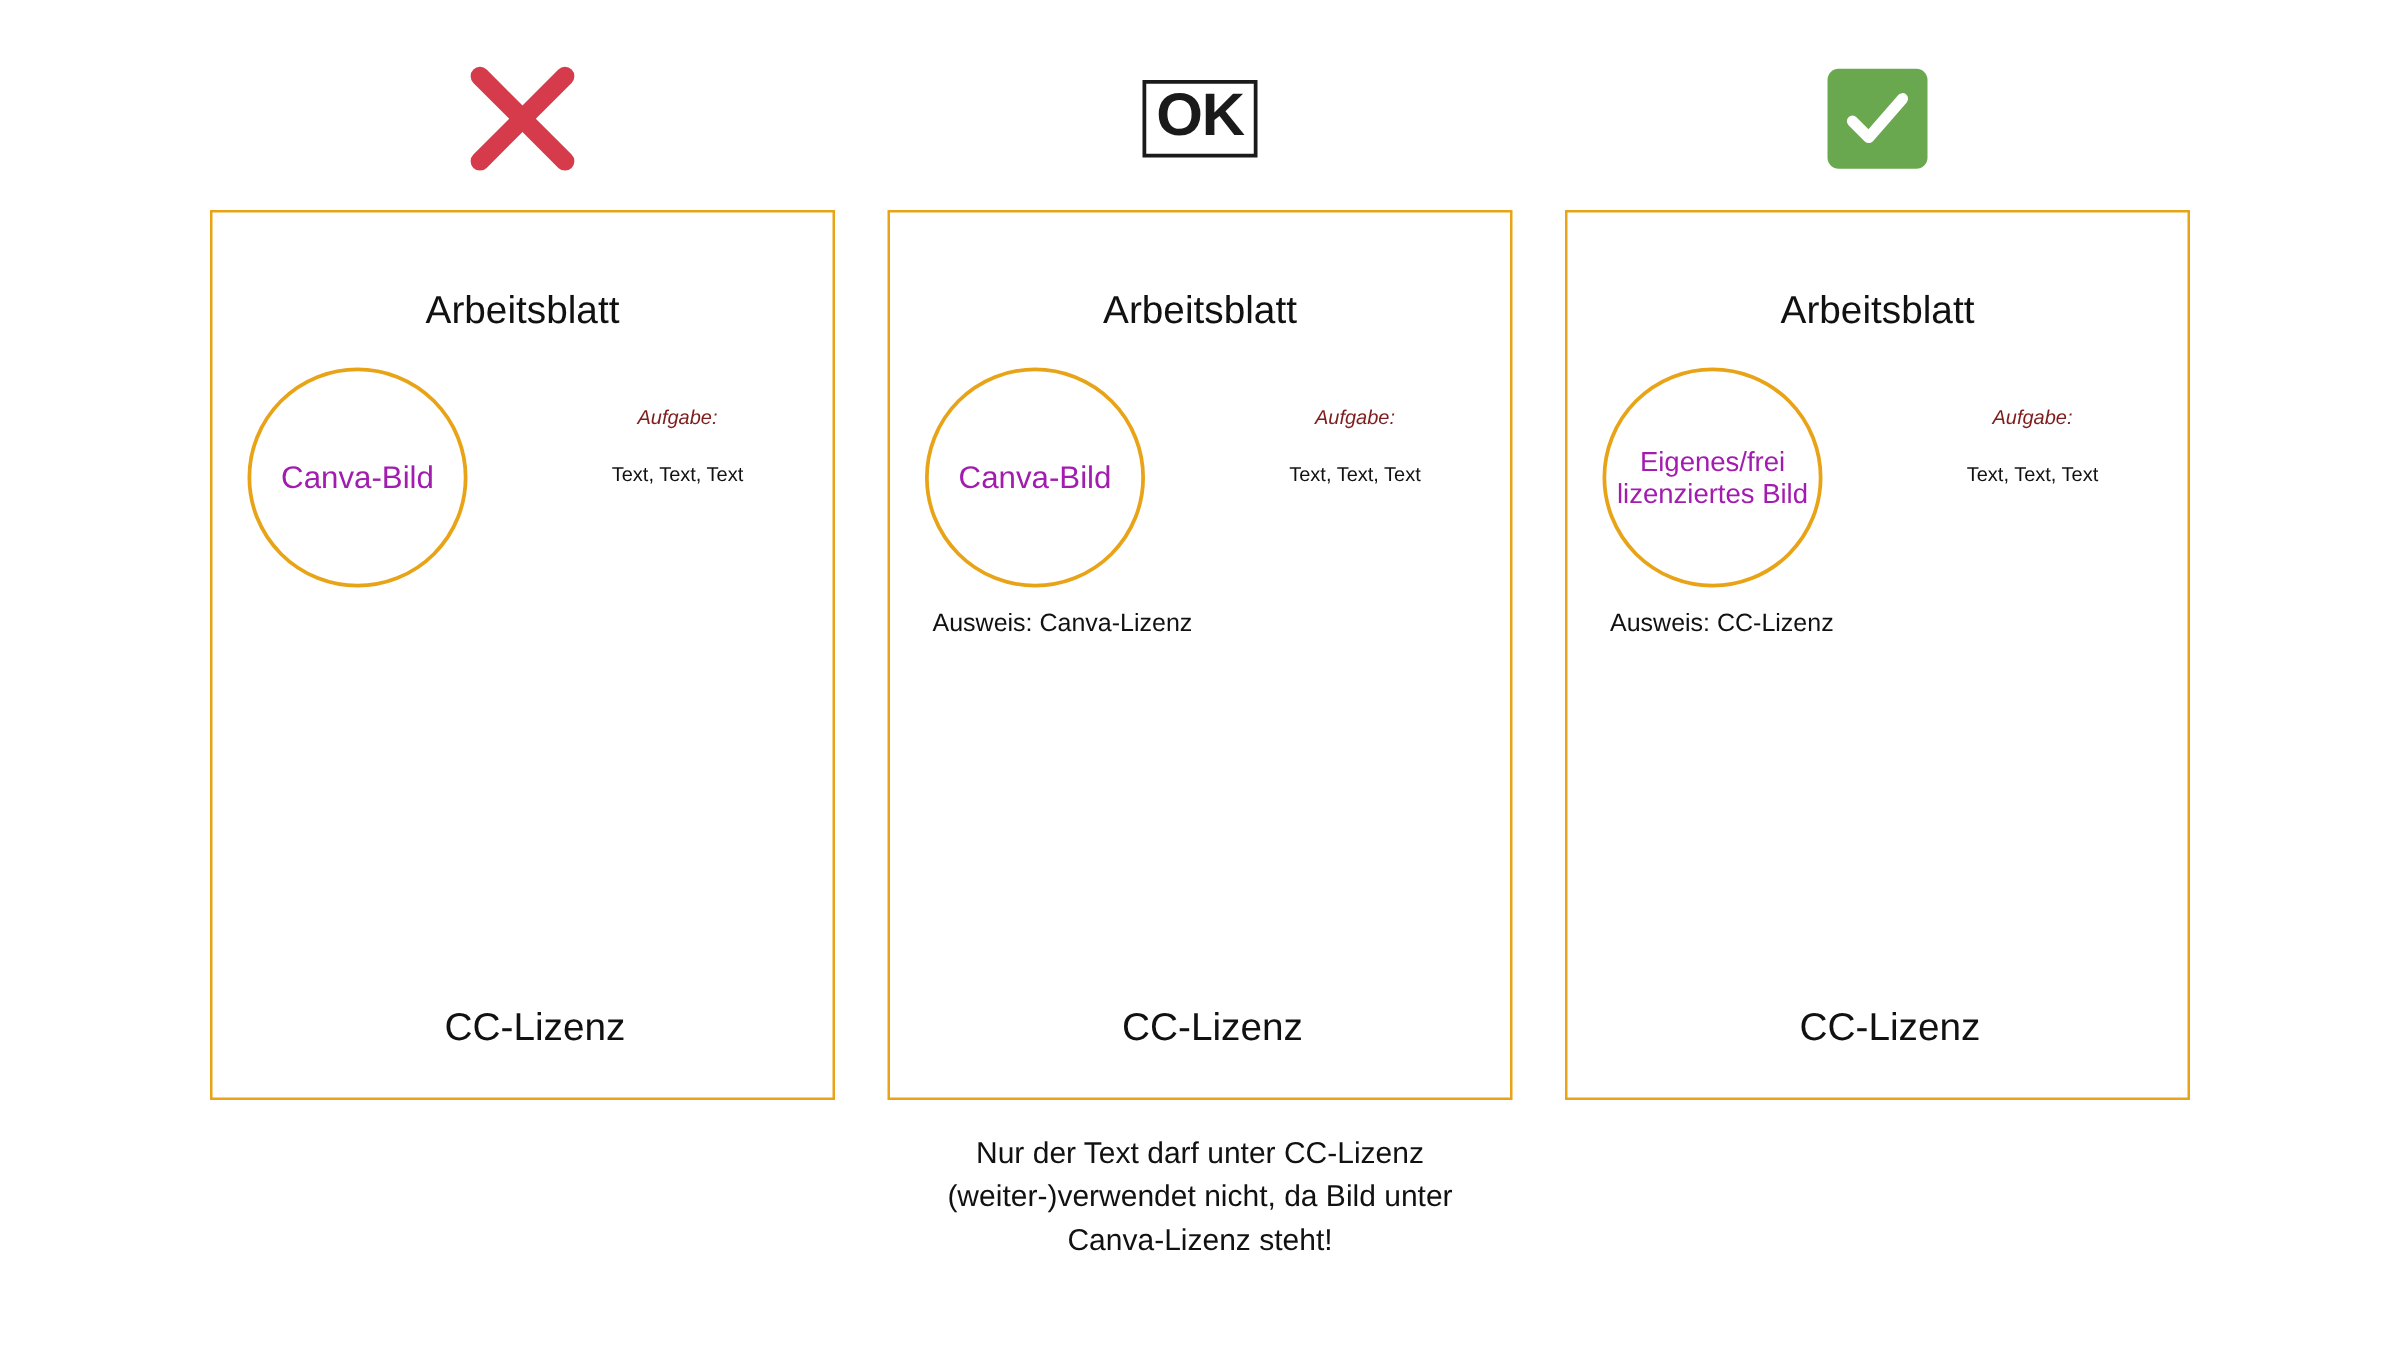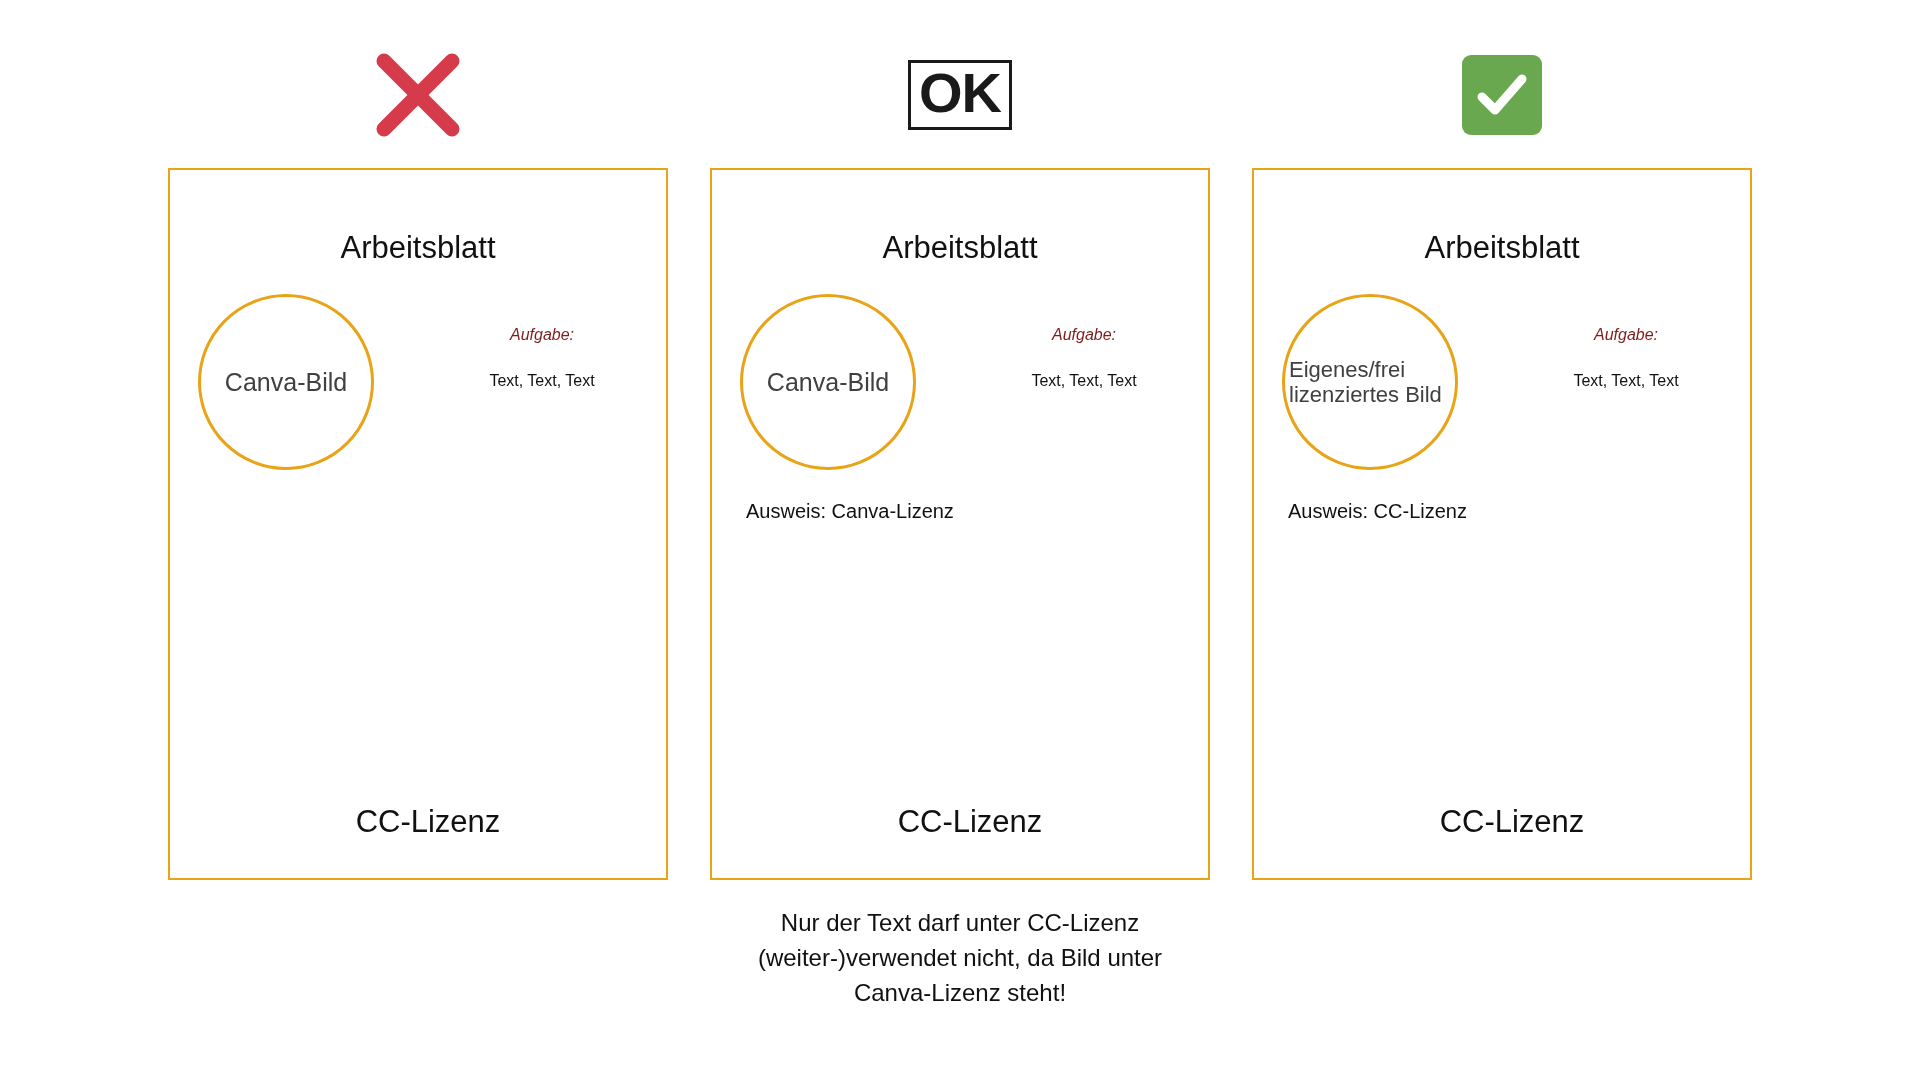--- a/index.html
+++ b/index.html
@@ -38,21 +38,21 @@
     height: 110px;
     display: flex;
     align-items: center;
     justify-content: center;
     margin-bottom: 18px;
   }
   .mark-cross svg { display: block; }
   .mark-ok {
     border: 3px solid #1a1a1a;
     padding: 2px 8px 6px 8px;
-    font-size: 56px;
+    font-size: 48px;
     font-weight: 700;
     line-height: 1;
     letter-spacing: -1px;
     font-family: "Liberation Sans", sans-serif;
   }
   .mark-check {
     width: 80px;
     height: 80px;
     border-radius: 9px;
     background: #6aa84f;
@@ -86,24 +86,24 @@
     position: absolute;
     left: 28px;
     top: 6px;
     width: 176px;
     height: 176px;
     border: 3px solid #e8a317;
     border-radius: 50%;
     display: flex;
     align-items: center;
     justify-content: center;
-    text-align: left;
+    text-align: center;
     font-size: 25px;
     line-height: 1.15;
-    color: #404040;
+    color: #a21caf;
     box-sizing: border-box;
     padding: 0 4px;
   }
   .circle.small-text { font-size: 22px; }
   .task {
     position: absolute;
     left: 262px;
     top: 38px;
     width: 220px;
     text-align: center;
@@ -114,21 +114,21 @@
     margin-bottom: 28px;
     font-style: italic;
   }
   .task-text {
     font-size: 16px;
     color: #111;
   }
   .badge {
     position: absolute;
     left: 34px;
-    top: 212px;
+    top: 200px;
     font-size: 20px;
     color: #111;
   }
   .sheet-footer {
     position: absolute;
     bottom: 38px;
     left: 0;
     right: 0;
     text-align: center;
     font-size: 31px;

